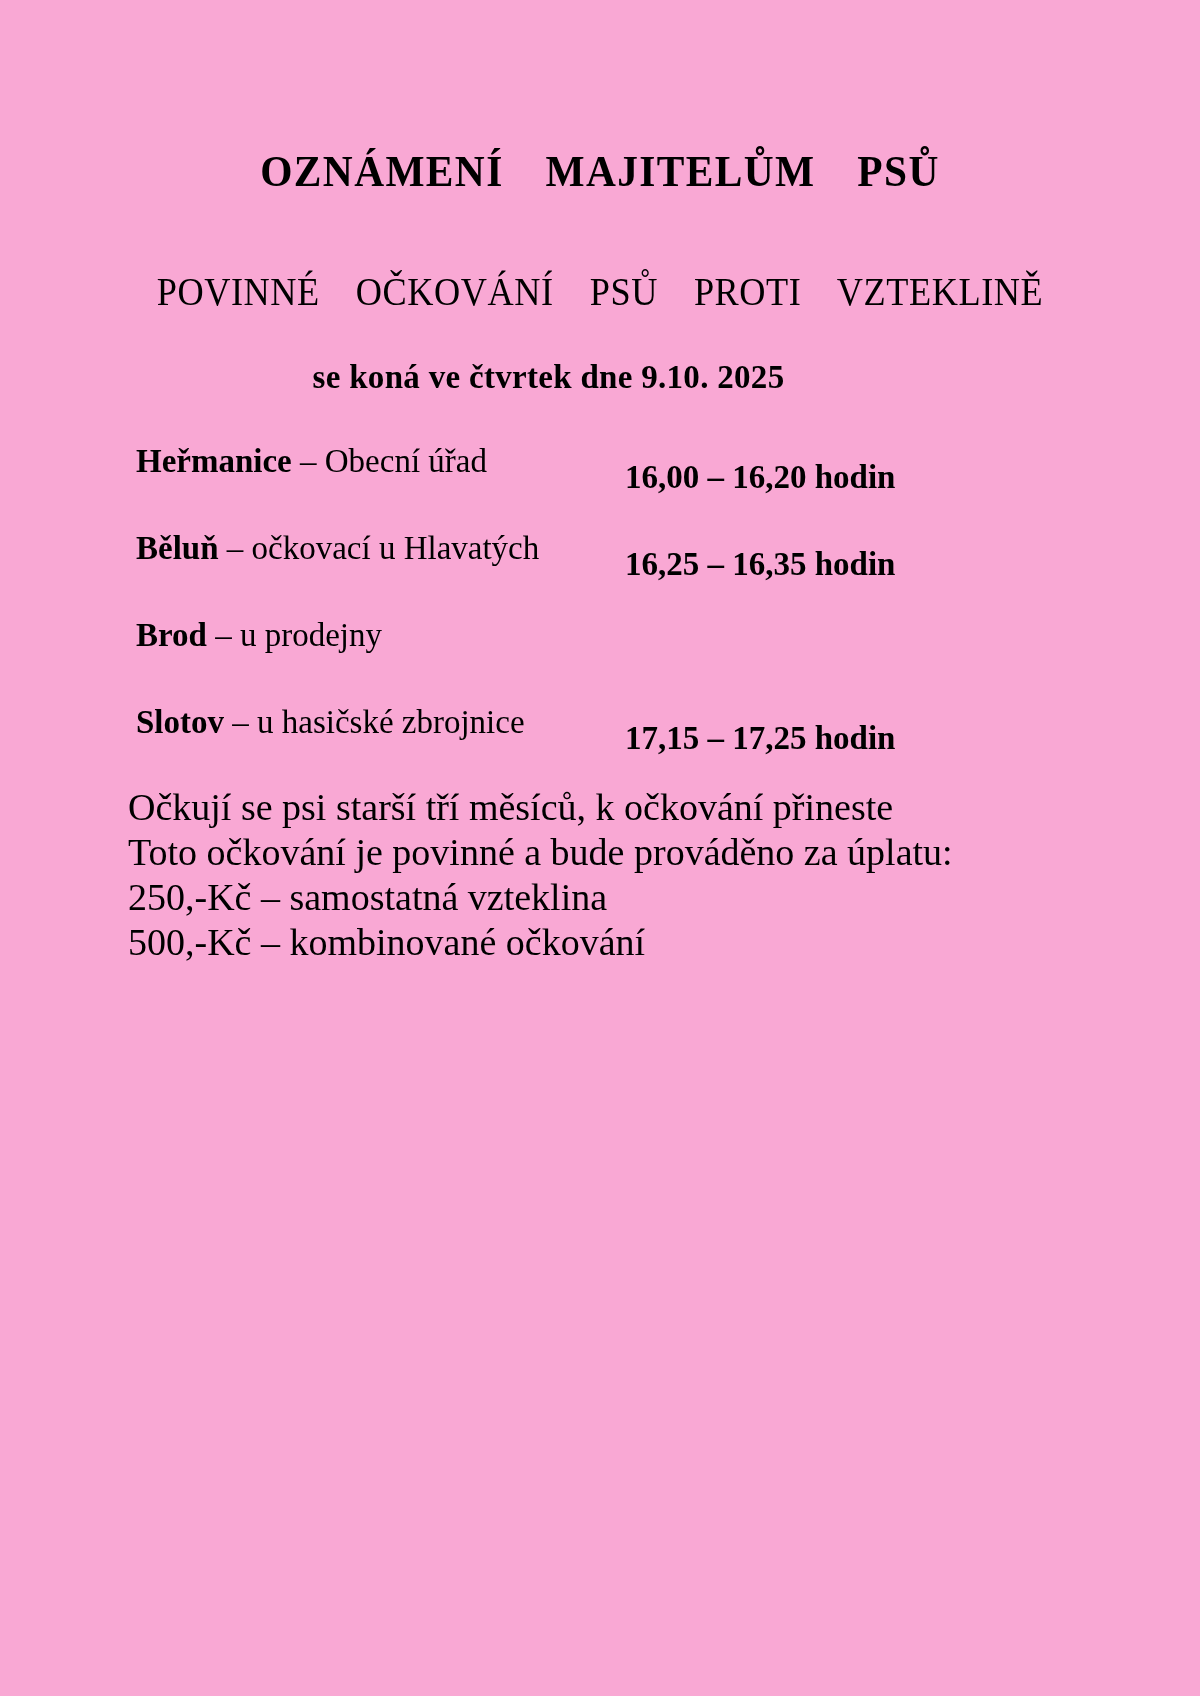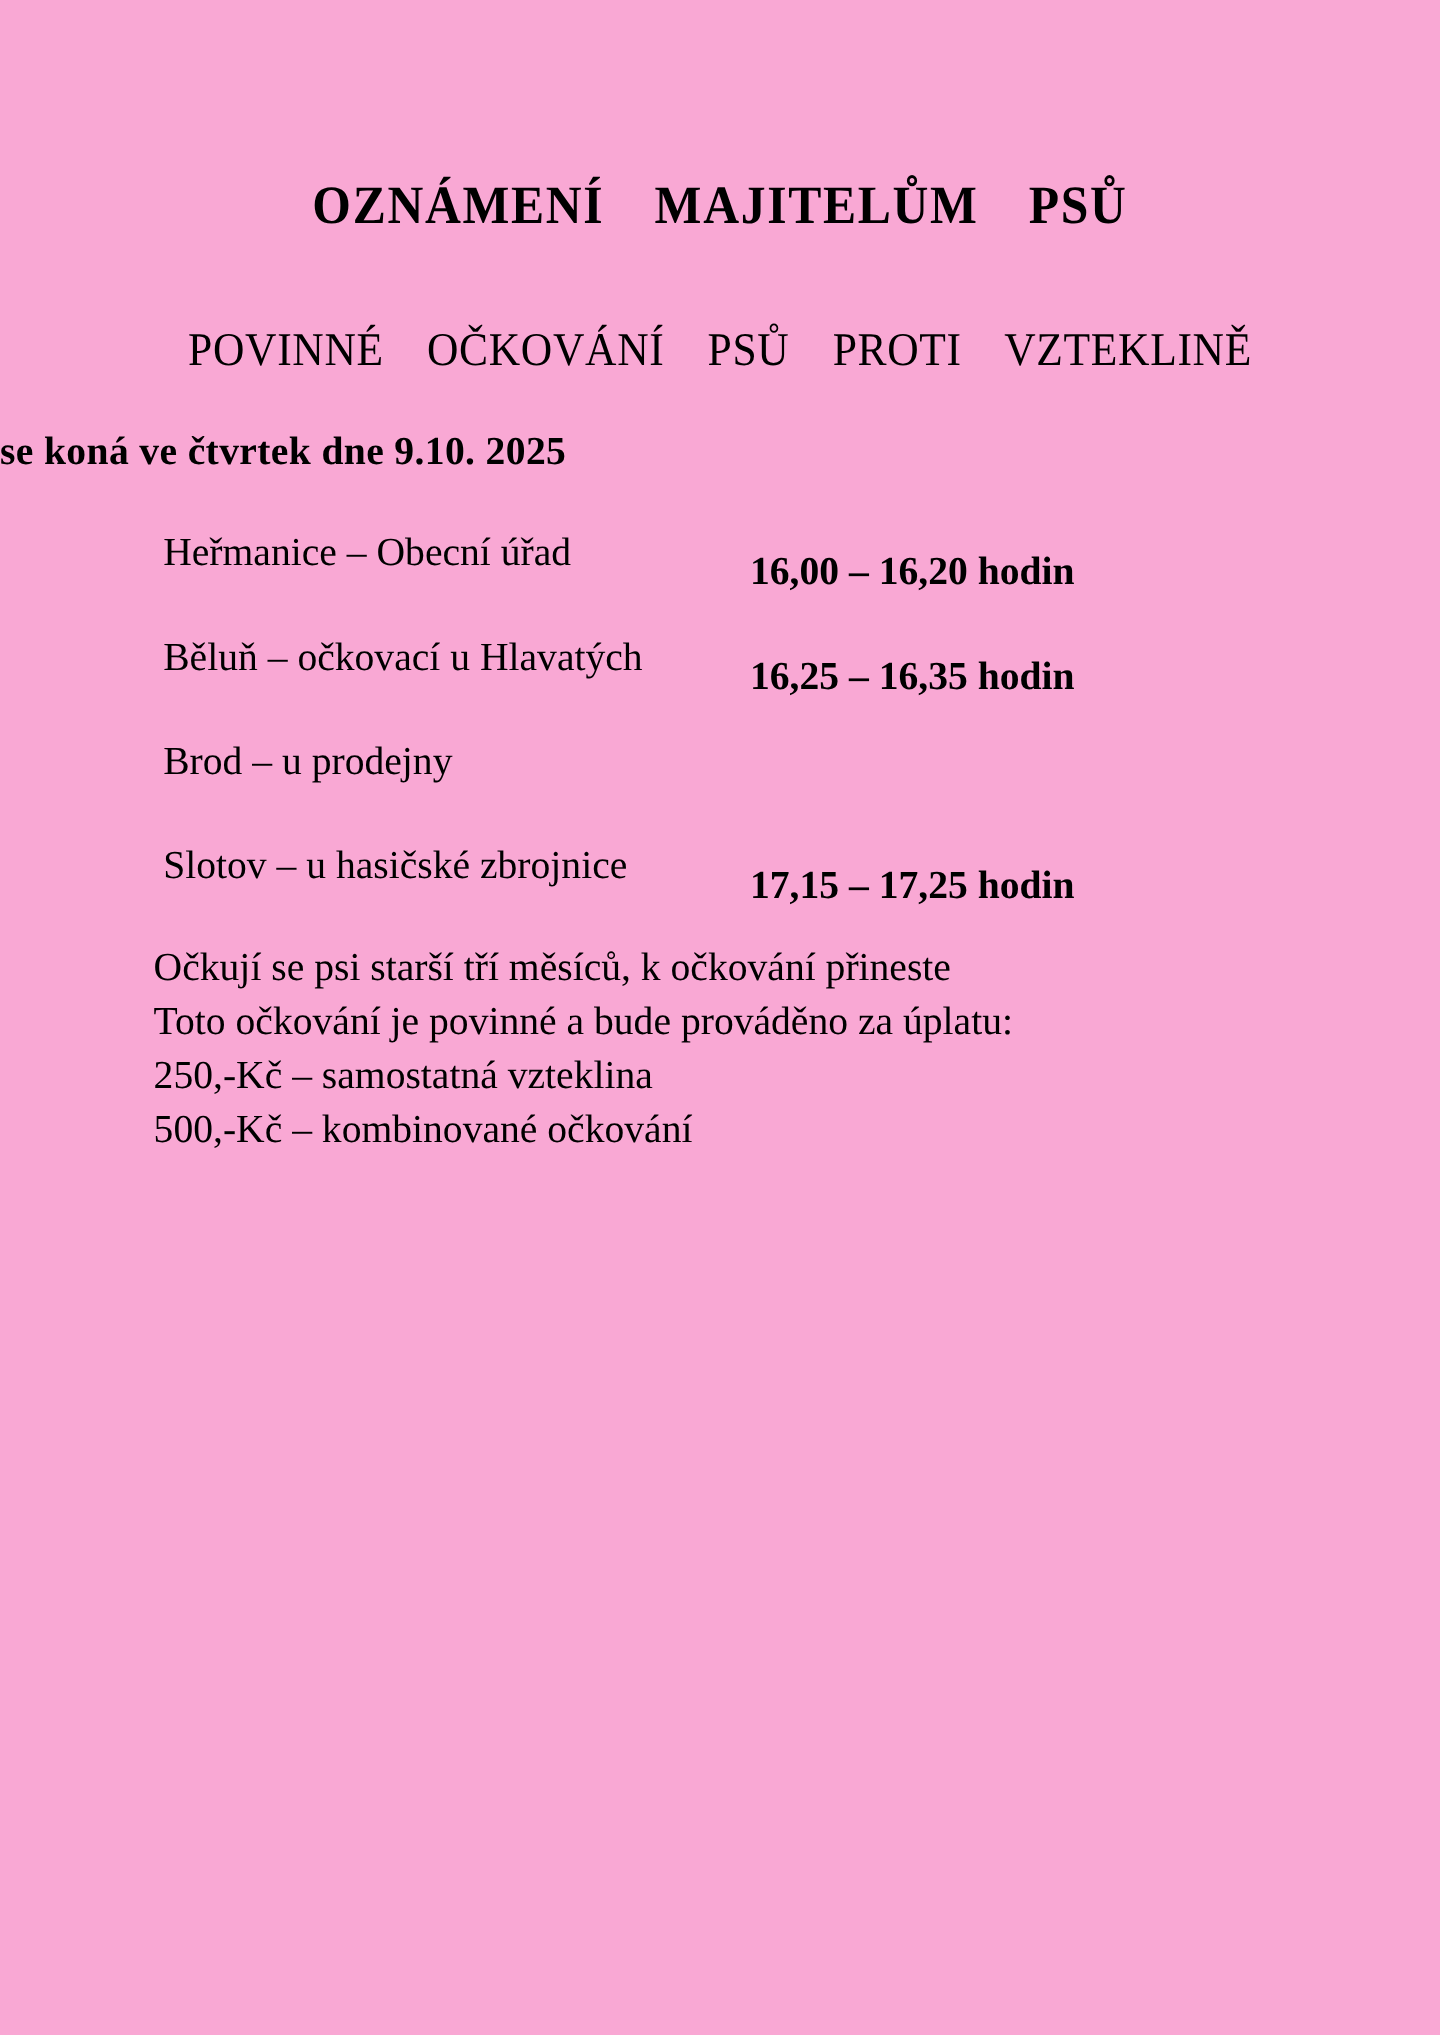--- a/index.html
+++ b/index.html
@@ -56,21 +56,21 @@
     transform-origin: center top;
     white-space: pre;
   }
 
   
   .doc-date {
     position: absolute;
     top: 357px;
     left: 0;
     width: 1097px;
-    text-align: left;
+    text-align: center;
     font-weight: bold;
     font-size: 33px;
     line-height: 40px;
     letter-spacing: 0.3px;
     white-space: pre;
   }
 
   
   .schedule {
     position: absolute;
@@ -85,40 +85,40 @@
     line-height: 42px;
     white-space: pre;
   }
   .row-place {
     position: absolute;
     left: 0;
     top: 0;
     white-space: pre;
   }
   .place-name {
-    font-weight: normal;
+    font-weight: bold;
   }
   .place-desc {
     font-weight: normal;
   }
   .row-time {
     position: absolute;
     left: 489px;
     top: 16px;
     font-weight: bold;
     white-space: pre;
   }
 
   
   .notes {
     position: absolute;
     top: 785px;
     left: 128px;
     width: 900px;
-    font-size: 33px;
+    font-size: 38px;
     line-height: 45px;
     font-weight: normal;
   }
   .note-line {
     white-space: pre;
   }
 </style>
 </head>
 <body>
 

